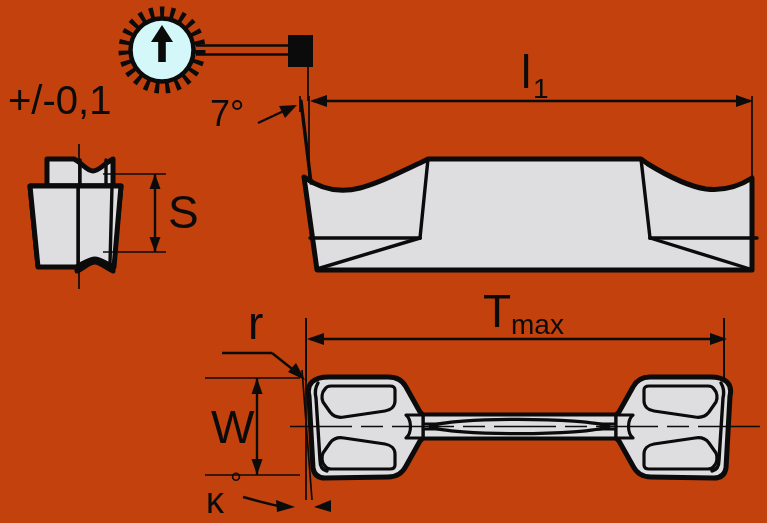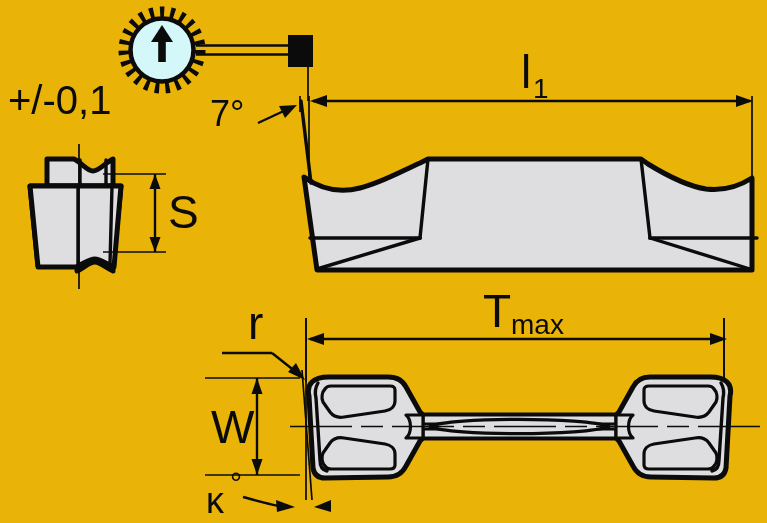--- a/index.html
+++ b/index.html
@@ -10,21 +10,21 @@
   body {
     width: 767px;
     height: 523px;
     overflow: hidden;
     font-family: "Liberation Sans", sans-serif;
   }
   #drawing-root {
     position: relative;
     width: 767px;
     height: 523px;
-    background: #eab308;
+    background: #c2410c;
   }
   svg#drawing-svg {
     position: absolute;
     top: 0;
     left: 0;
     display: block;
   }
   .dim-text {
     font-family: "Liberation Sans", sans-serif;
     fill: #0b0b0b;

